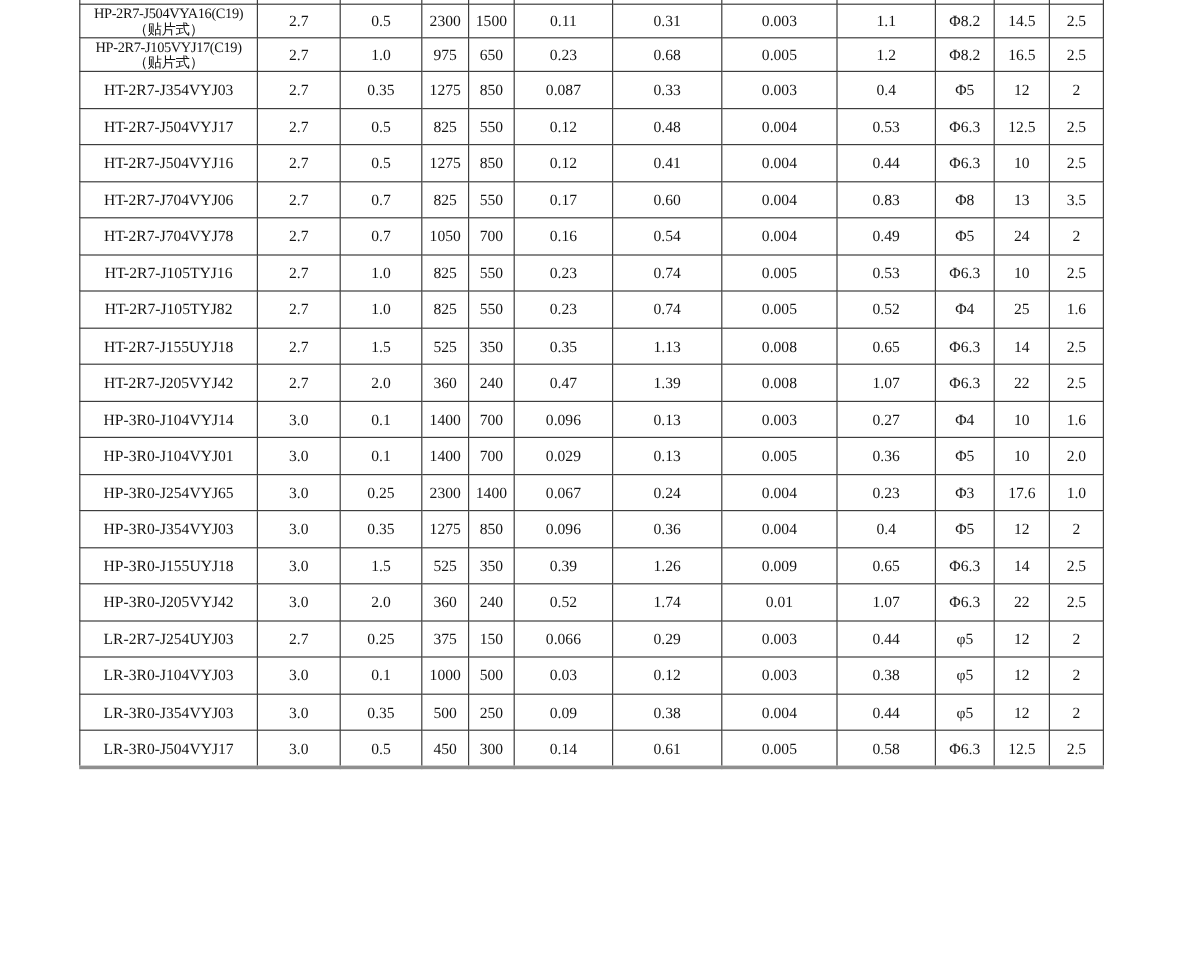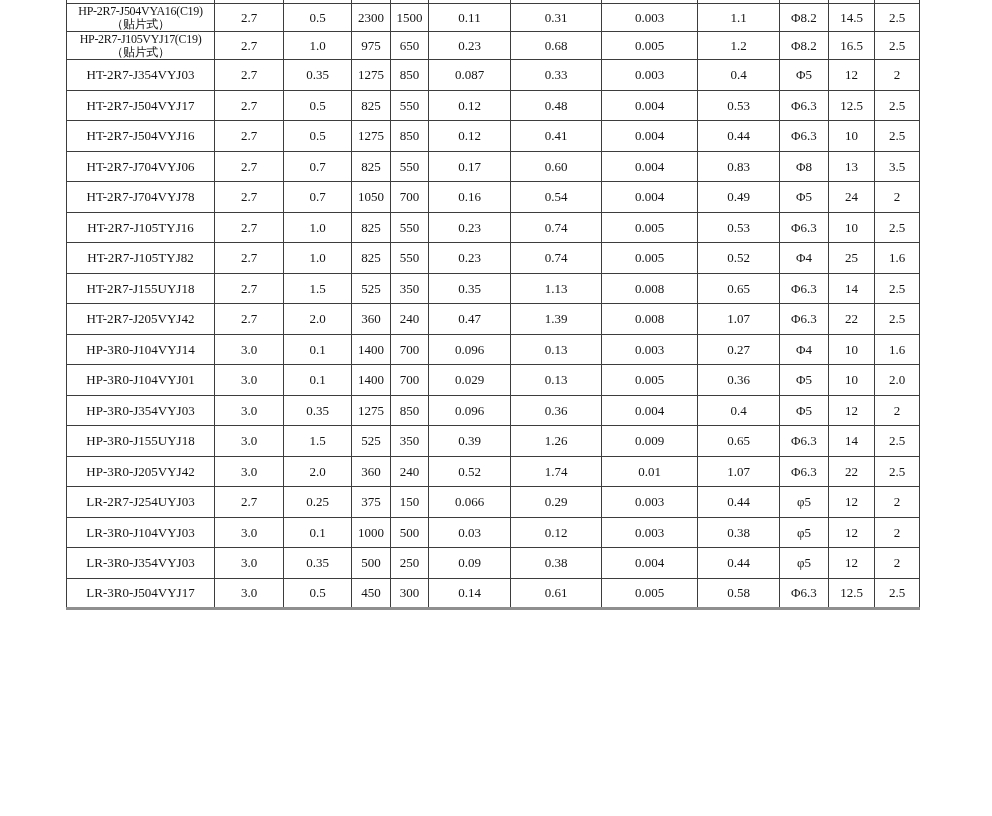--- a/index.html
+++ b/index.html
@@ -300,20 +300,36 @@
           <td>0.029</td>
           <td>0.13</td>
           <td>0.005</td>
           <td>0.36</td>
           <td>Φ5</td>
           <td>10</td>
           <td>2.0</td>
         </tr>
         <tr class="data">
           <td class="model-cell">
+            <div>HP-3R0-J254VYJ65</div>
+          </td>
+          <td>3.0</td>
+          <td>0.25</td>
+          <td>2300</td>
+          <td>1400</td>
+          <td>0.067</td>
+          <td>0.24</td>
+          <td>0.004</td>
+          <td>0.23</td>
+          <td>Φ3</td>
+          <td>17.6</td>
+          <td>1.0</td>
+        </tr>
+        <tr class="data">
+          <td class="model-cell">
             <div>HP-3R0-J354VYJ03</div>
           </td>
           <td>3.0</td>
           <td>0.35</td>
           <td>1275</td>
           <td>850</td>
           <td>0.096</td>
           <td>0.36</td>
           <td>0.004</td>
           <td>0.4</td>

